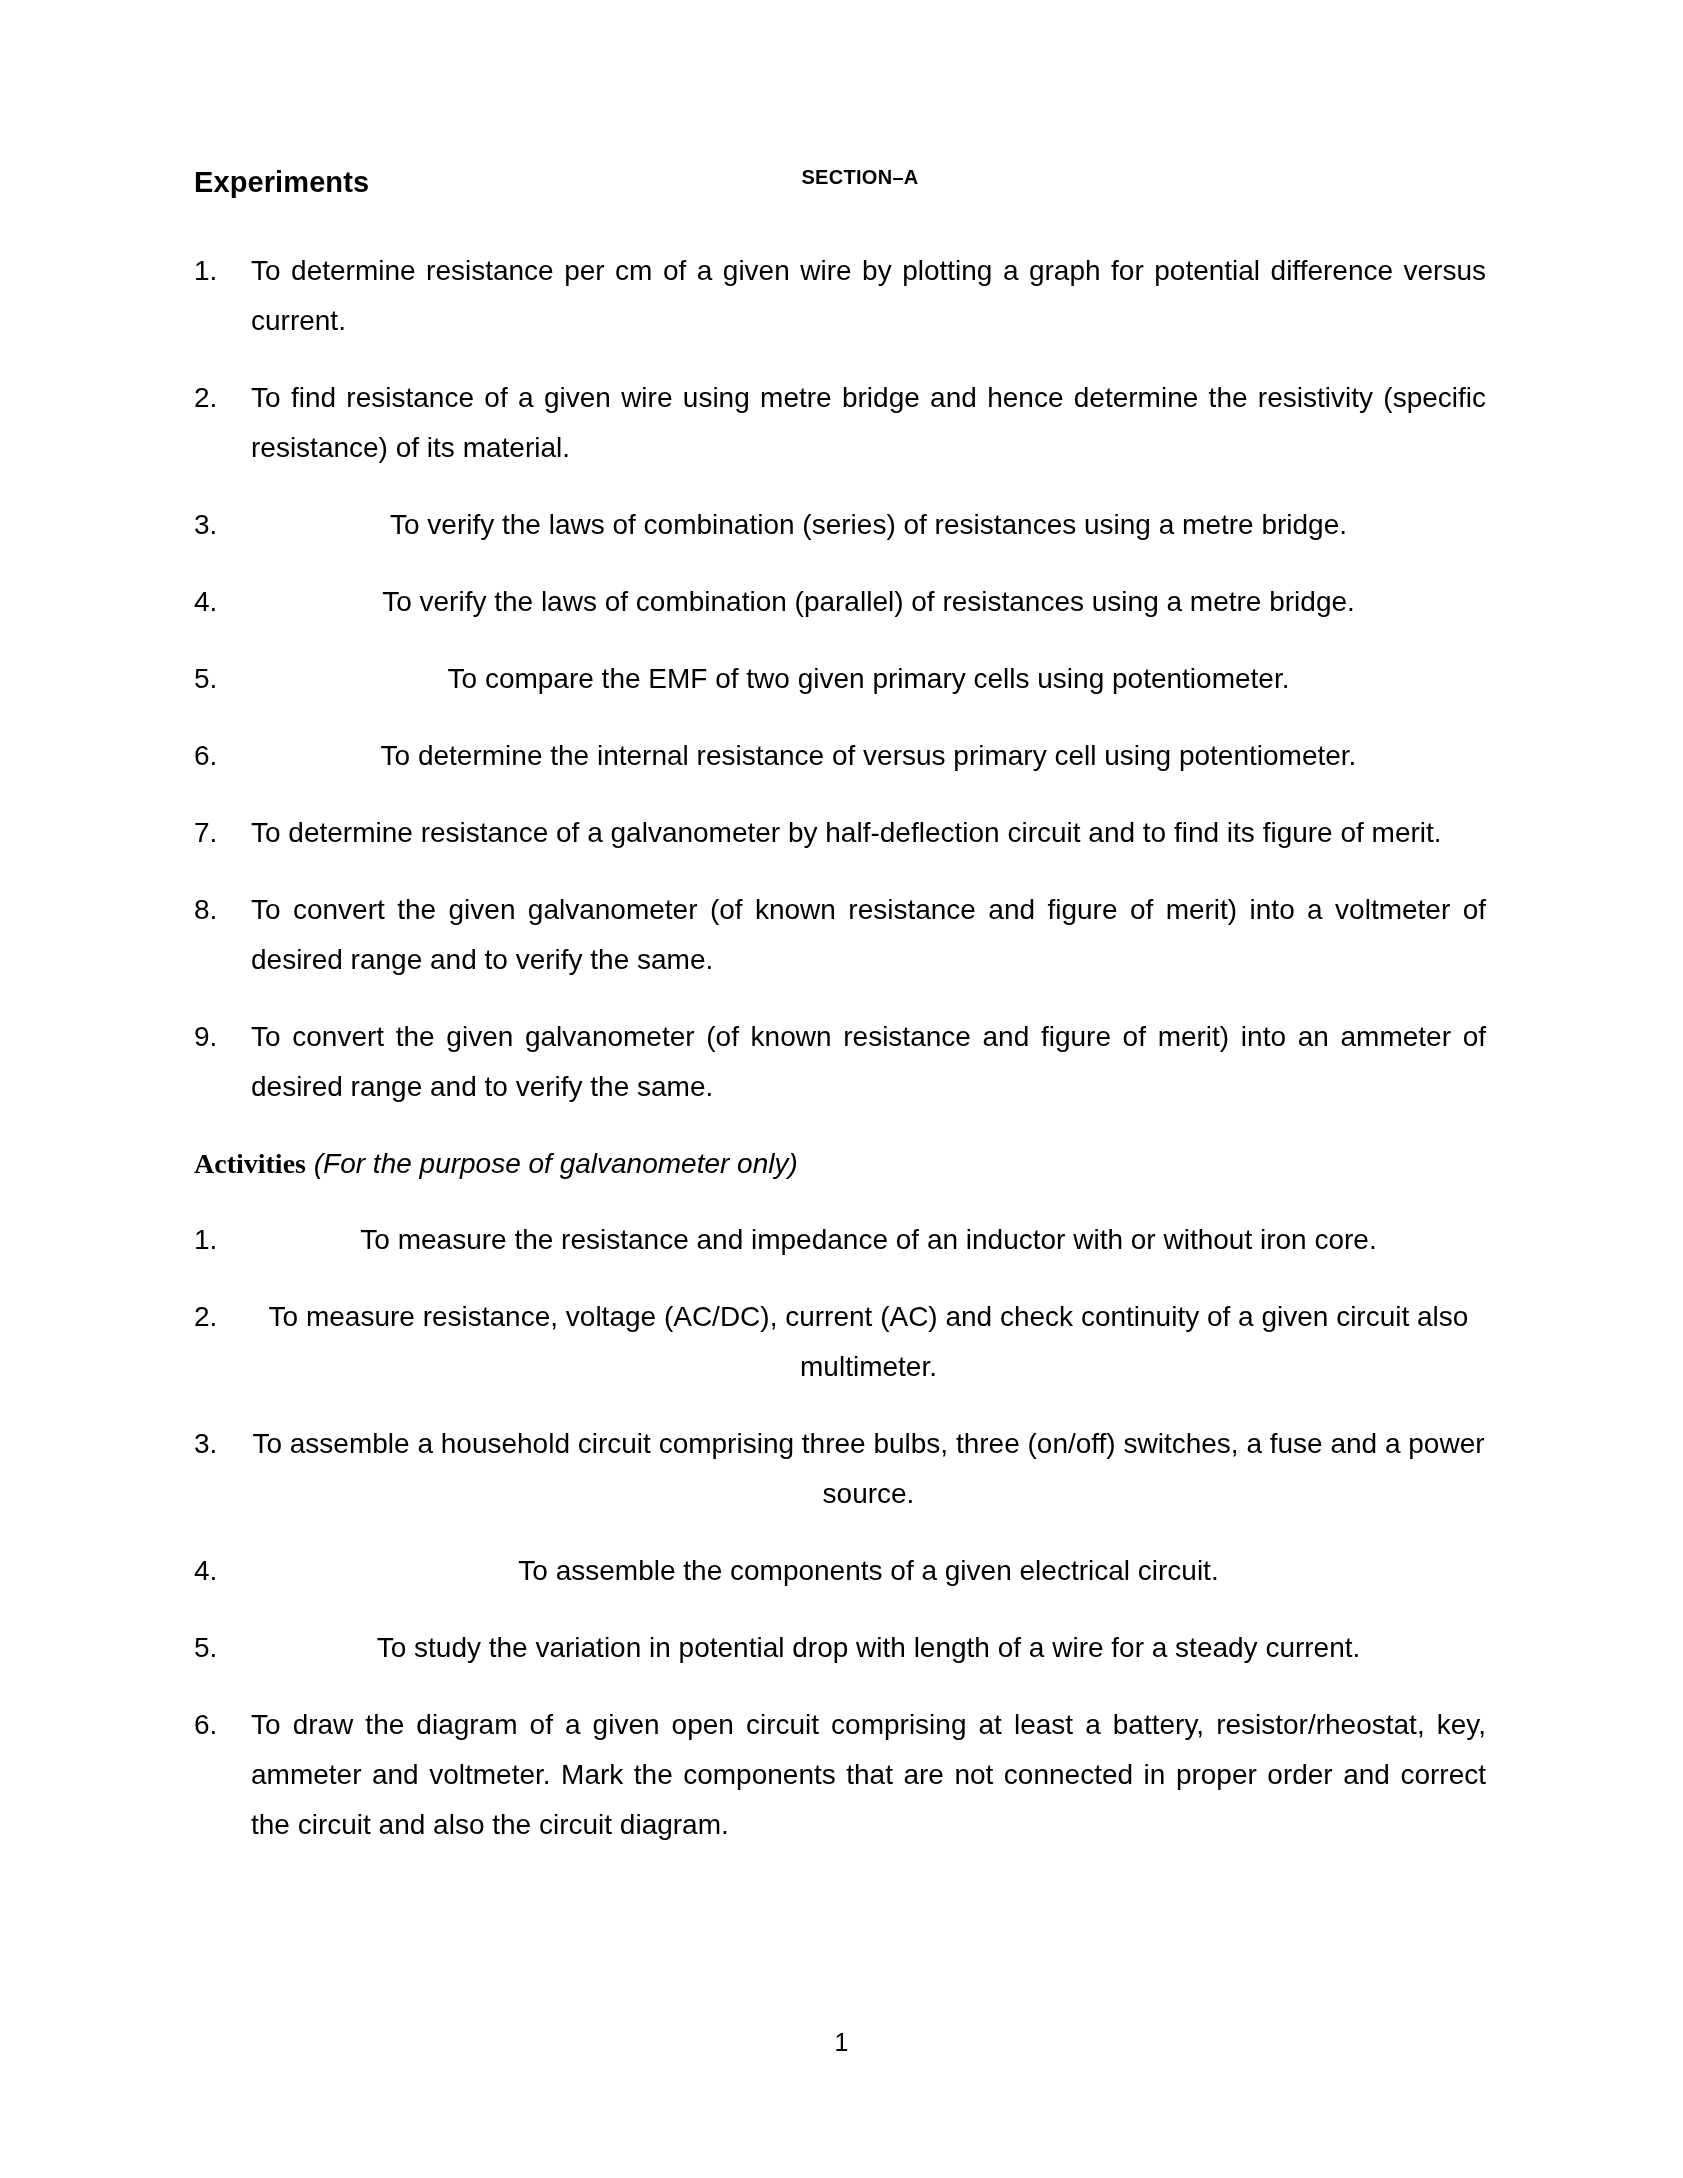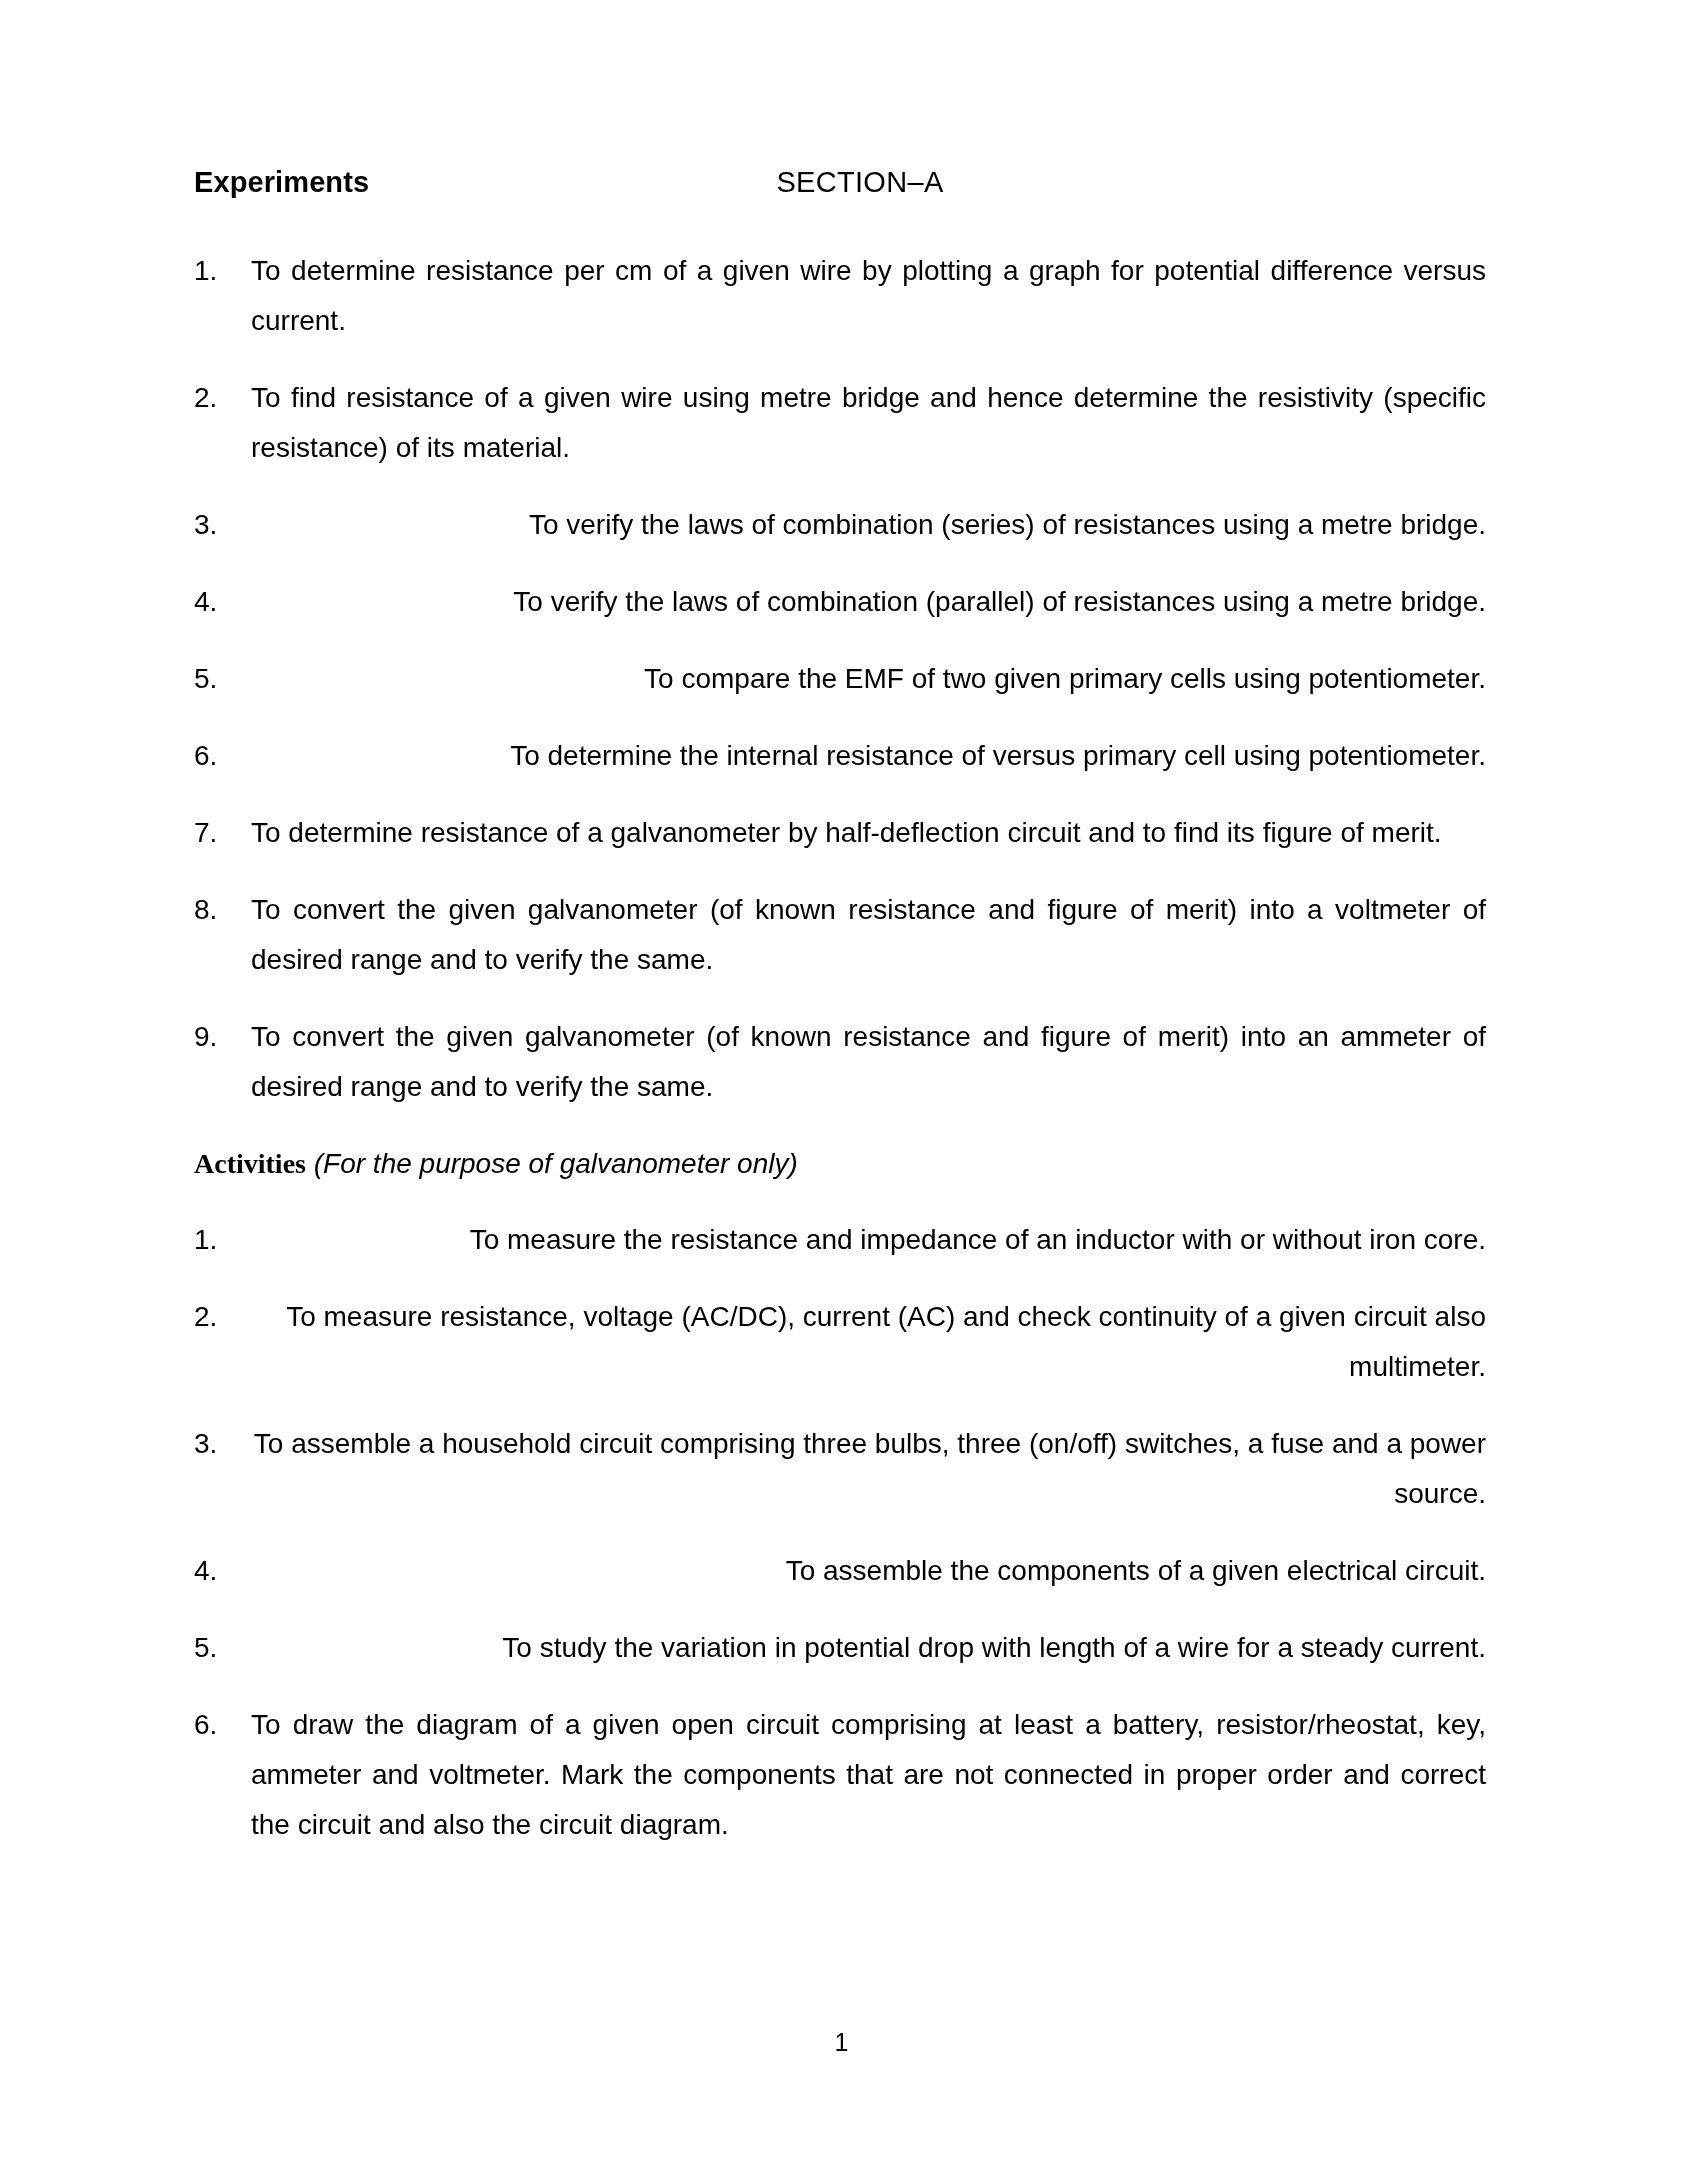--- a/index.html
+++ b/index.html
@@ -42,22 +42,22 @@
     font-size: 29px;
     font-weight: bold;
     letter-spacing: 0.1px;
   }
   .doc-header .center-title {
     position: absolute;
     left: 0;
     right: 0;
     top: 0;
     text-align: center;
-    font-size: 29px;
-    font-weight: normal;
+    font-size: 20px;
+    font-weight: bold;
     letter-spacing: 0.3px;
     padding-left: 40px;
   }
 
   
   .list {
     margin: 0;
     padding: 0;
   }
   .li {
@@ -85,21 +85,21 @@
   .li .body {
     display: block;
   }
   
   .just {
     text-align: justify;
     text-align-last: left;
   }
   
   .flow {
-    text-align: right;
+    text-align: center;
   }
 
   
   .section-head {
     font-size: 28px;
     line-height: 50px;
     margin-top: 6px;
     margin-bottom: 26px;
   }
   .section-head .bold {

